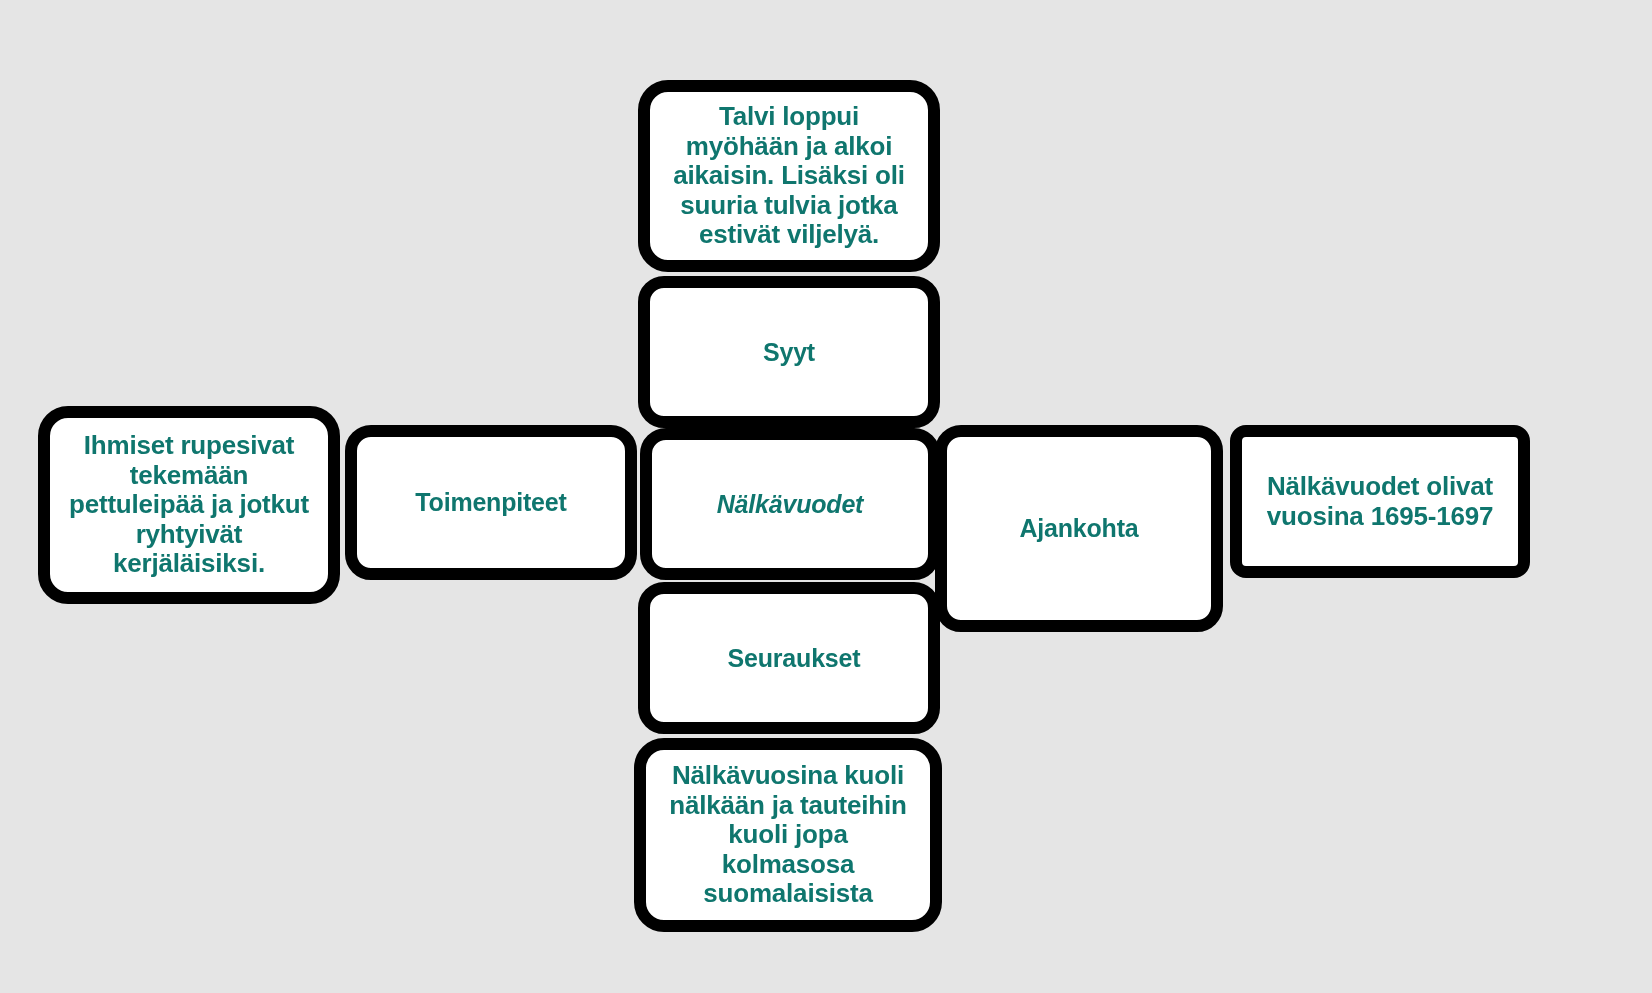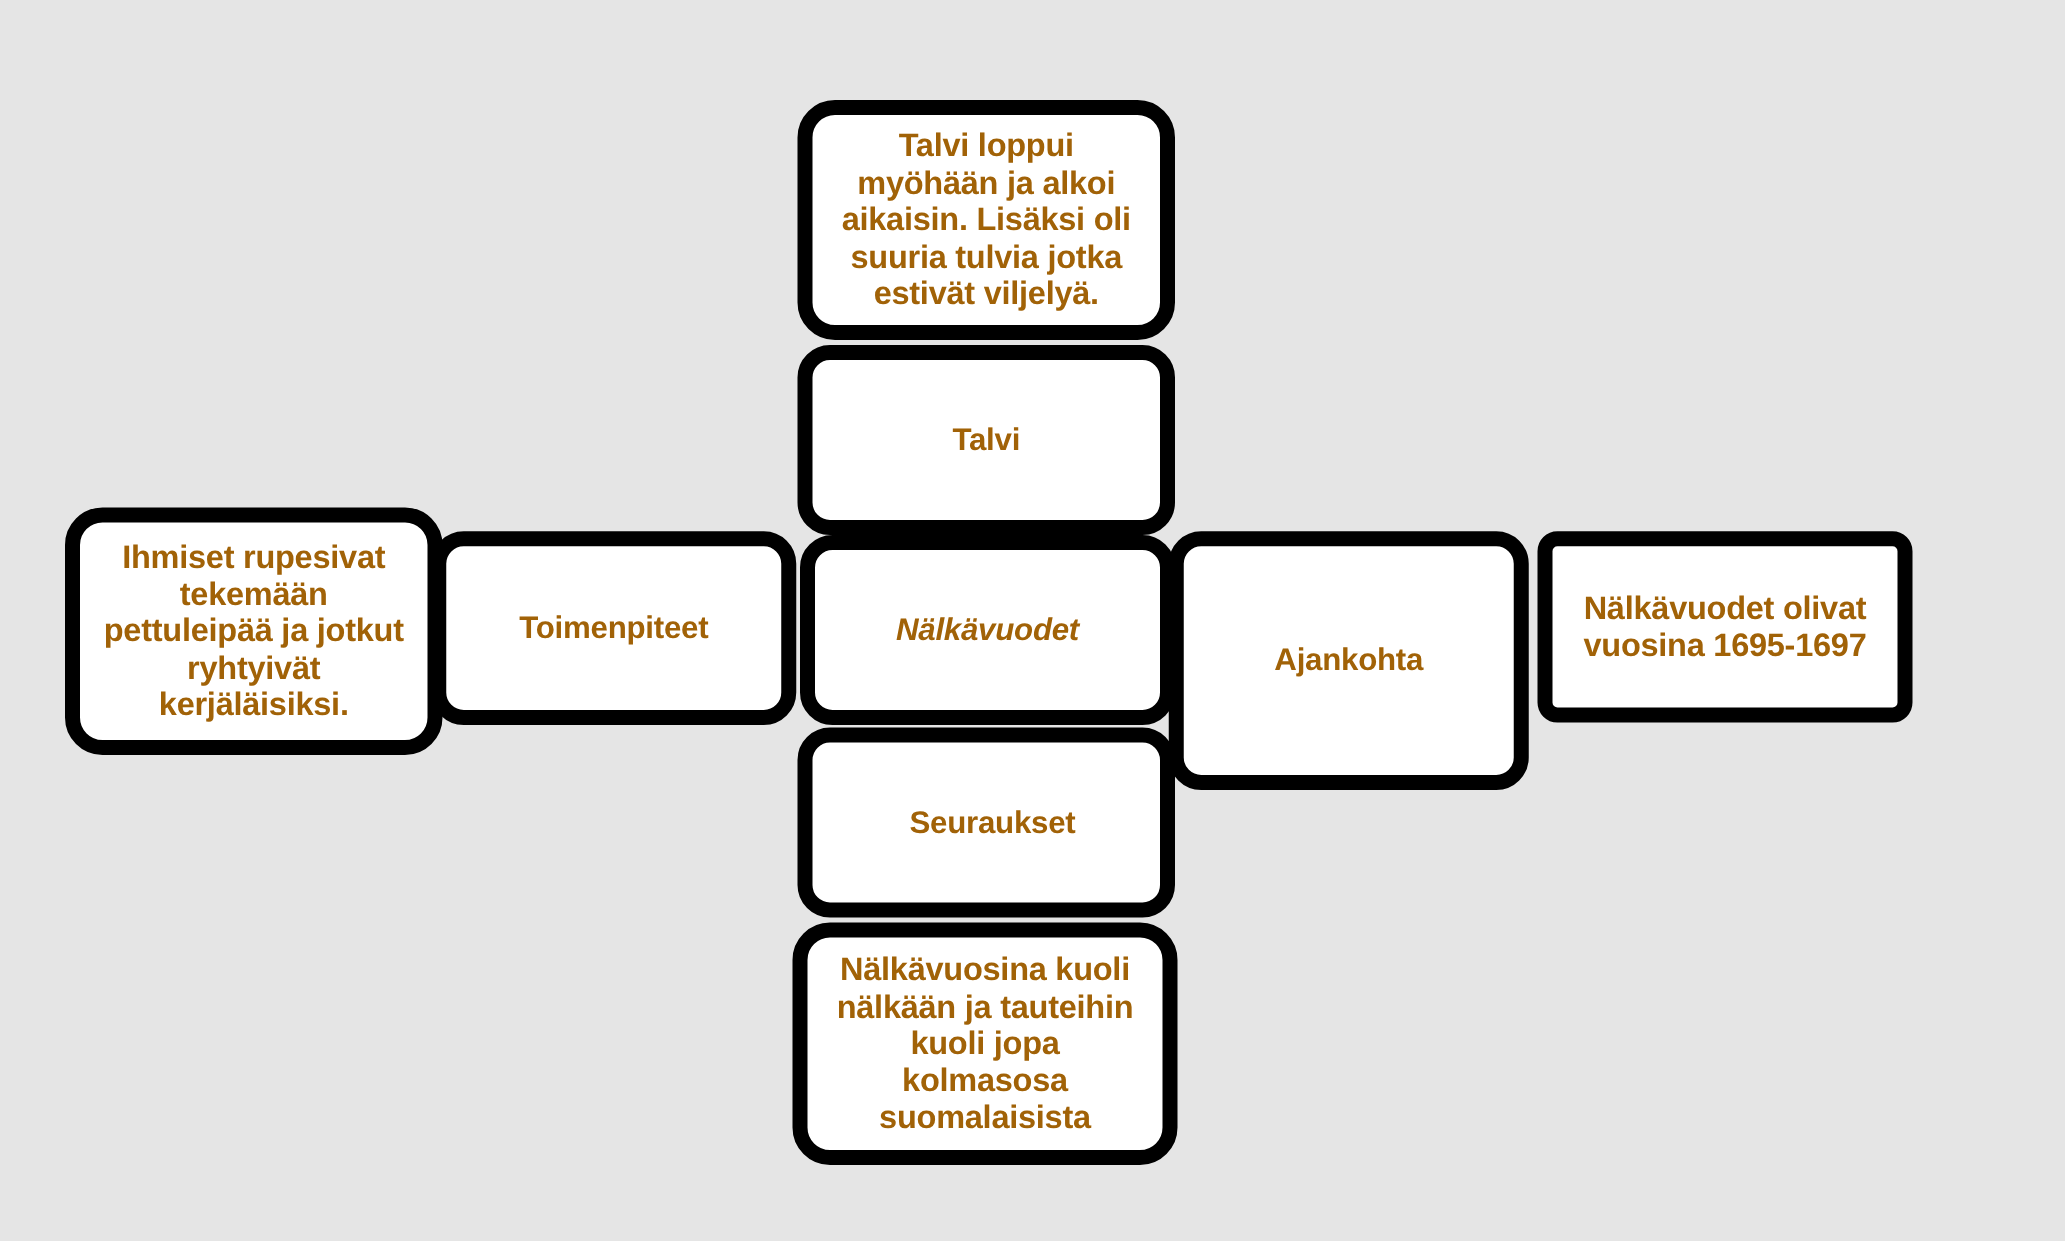--- a/index.html
+++ b/index.html
@@ -27,21 +27,21 @@
     border: 12px solid #000000;
     border-radius: 26px;
     display: flex;
     align-items: center;
     justify-content: center;
     text-align: center;
     padding: 6px 14px;
   }
   .node .label {
     font-weight: bold;
-    color: #a16207;
+    color: #0f766e;
     line-height: 1.14;
     letter-spacing: -0.2px;
     white-space: pre-line;
   }
 
   
   #node-syyt-detail {
     left: 638px;  top: 80px;  width: 302px;  height: 192px;
     border-radius: 30px;
   }
@@ -68,21 +68,21 @@
   #node-seuraukset .label { font-size: 25px; }
 
   #node-seuraukset-detail {
     left: 634px;  top: 738px;  width: 308px;  height: 194px;
     border-radius: 30px;
   }
   #node-seuraukset-detail .label { font-size: 26px; }
 
   
   #node-toimenpiteet-detail {
-    left: 52px;  top: 406px;  width: 302px;  height: 198px;
+    left: 38px;  top: 406px;  width: 302px;  height: 198px;
     border-radius: 30px;
   }
   #node-toimenpiteet-detail .label { font-size: 26px; }
 
   #node-toimenpiteet {
     left: 345px;  top: 425px;  width: 292px;  height: 155px;
     border-radius: 26px;
   }
   #node-toimenpiteet .label { font-size: 25px; }
 
@@ -106,21 +106,21 @@
 
   <div class="node" id="node-syyt-detail">
     <span class="label">Talvi loppui
 myöhään  ja alkoi
 aikaisin. Lisäksi oli
 suuria tulvia jotka
 estivät viljelyä.</span>
   </div>
 
   <div class="node" id="node-syyt">
-    <span class="label">Talvi</span>
+    <span class="label">Syyt</span>
   </div>
 
   <div class="node" id="node-center">
     <span class="label">Nälkävuodet</span>
   </div>
 
   <div class="node" id="node-seuraukset">
     <span class="label">Seuraukset</span>
   </div>
 

